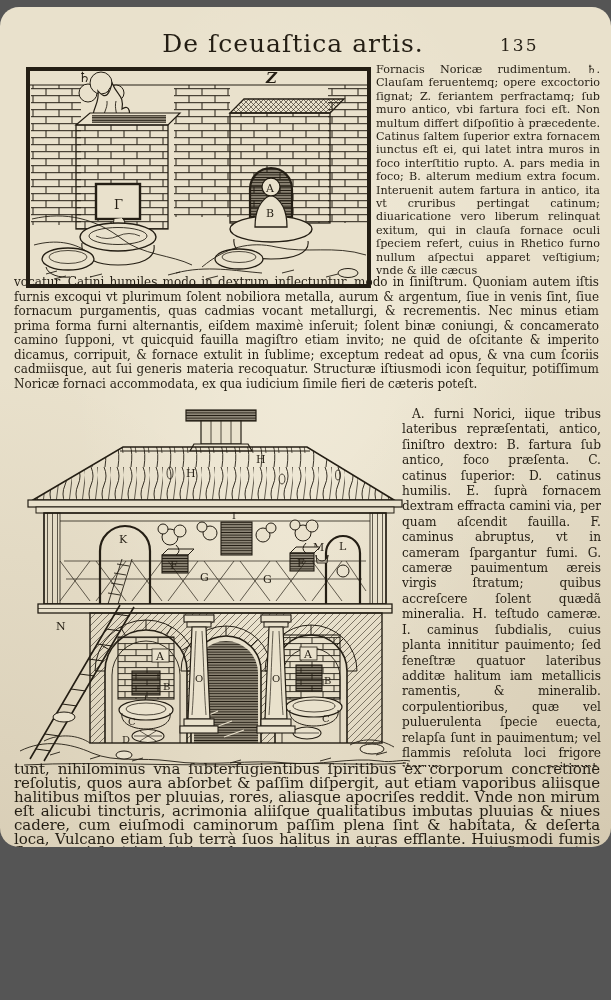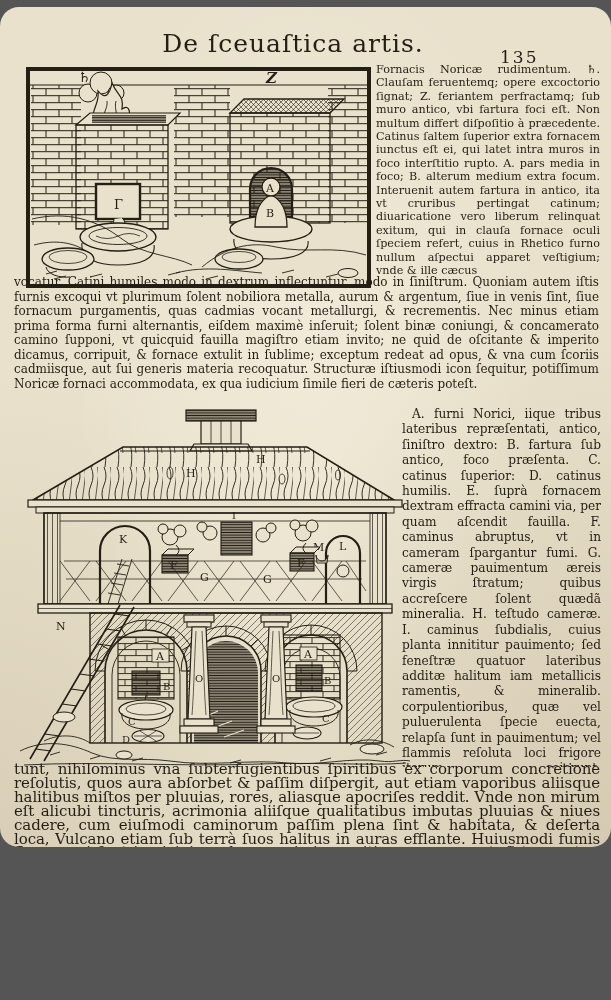--- a/index.html
+++ b/index.html
@@ -6,21 +6,21 @@
   .page{position:relative;width:611px;height:840px;margin:7px auto;
         background:#e9e1cc;
         background-image:radial-gradient(ellipse at 50% 40%, rgba(255,252,240,.35) 0%, rgba(0,0,0,0) 55%),
                          radial-gradient(ellipse at 100% 100%, rgba(120,95,55,.18) 0%, rgba(0,0,0,0) 45%),
                          radial-gradient(ellipse at 0% 100%, rgba(120,95,55,.14) 0%, rgba(0,0,0,0) 40%);
         color:#241e14;
         font-family:"DejaVu Serif","Liberation Serif",serif;
         overflow:hidden;border-radius:19px;}
   .hdr-title{position:absolute;top:22px;left:148px;width:290px;text-align:center;
              font-size:25px;letter-spacing:1px;}
-  .hdr-pageno{position:absolute;top:40px;left:500px;font-size:17px;letter-spacing:2px;}
+  .hdr-pageno{position:absolute;top:28px;left:500px;font-size:17px;letter-spacing:2px;}
   .fig1{position:absolute;left:26px;top:60px;}
   .fig2{position:absolute;left:20px;top:402px;}
   .coltext{position:absolute;text-align:justify;overflow:hidden;}
   .col1{left:376px;top:56px;width:224px;height:234px;font-size:11.2px;line-height:13.4px;}
   .para1{left:14px;top:268px;width:585px;height:118px;font-size:12px;line-height:14.5px;}
   .col2{left:402px;top:400px;width:199px;height:360px;font-size:12.2px;line-height:15.4px;text-indent:10px;}
   .para2{left:14px;top:756px;width:586px;height:200px;font-size:15px;line-height:13.9px;letter-spacing:-0.1px;}
   .sig{position:absolute;left:436px;top:945px;font-size:14px;letter-spacing:1px;}
   .catch{position:absolute;left:518px;top:946px;font-size:13px;}
   svg text{font-family:"DejaVu Serif","Liberation Serif",serif;fill:#241e14;}

